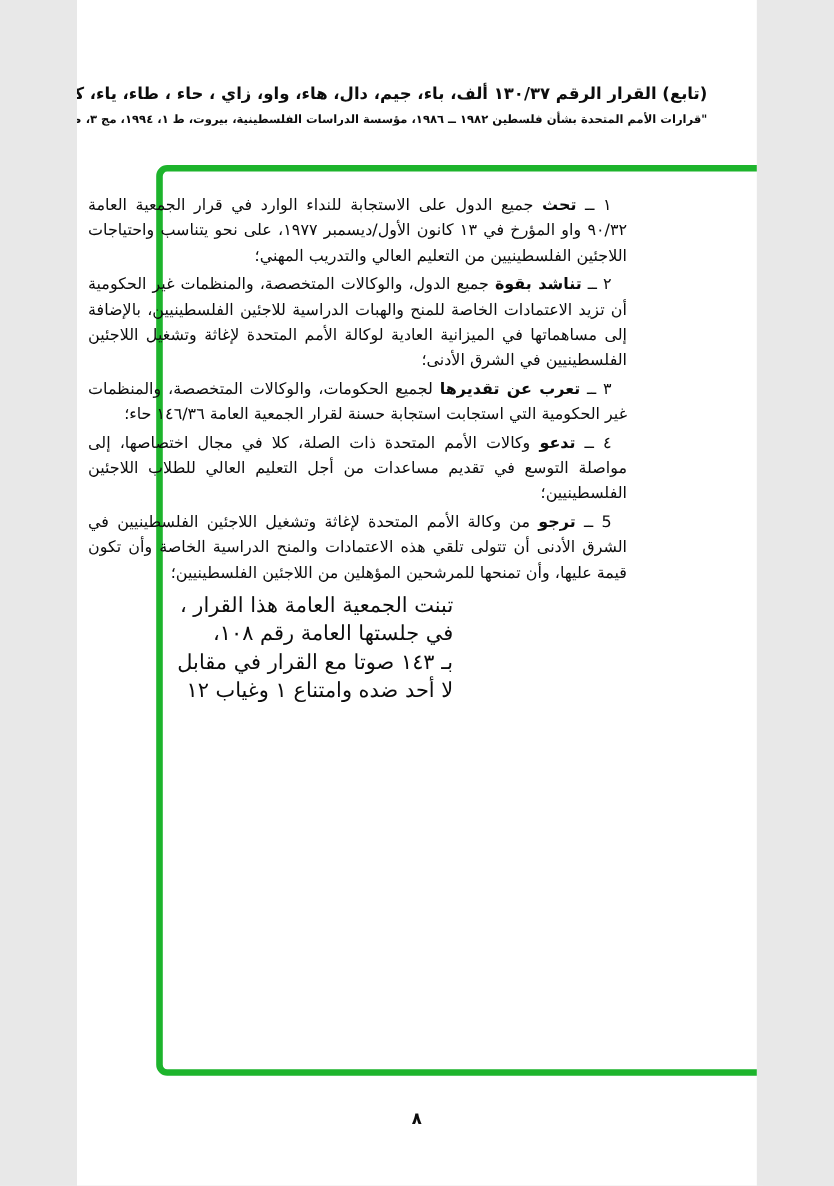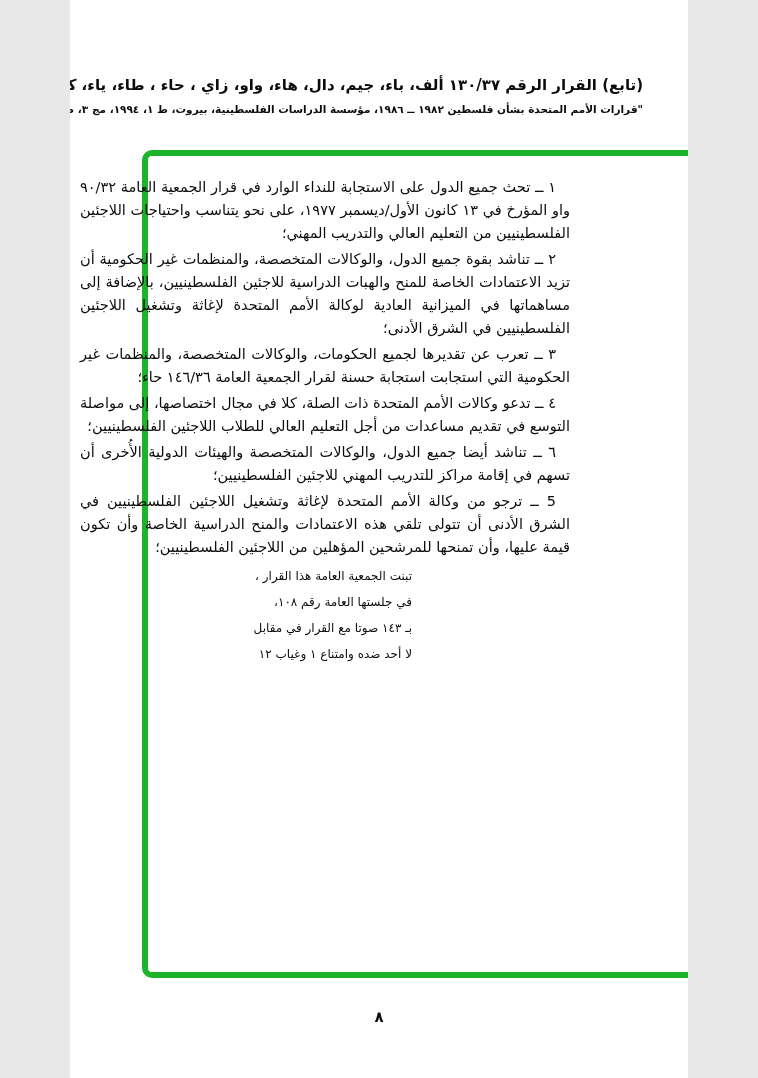--- a/index.html
+++ b/index.html
@@ -49,29 +49,29 @@
     width:490px;
     direction:rtl;
     text-align:justify;
     font-size:14.5px;
     line-height:23px;
   }
   .para{
     margin:0 0 3px 0;
     text-indent:14px;       
   }
-  .para .lead{font-weight:normal;}
+  .para .lead{font-weight:bold;}
   .para .pnum{font-weight:normal;margin-top:28px;}
   
   .adoption{
     margin-top:4px;
     margin-right:158px;     
     direction:rtl;
     text-align:right;
-    font-size:12px;
+    font-size:19px;
     line-height:26px;
   }
   
   .page-number{
     position:absolute;
     left:0;right:0;
     top:1008px;
     text-align:center;
     font-size:15px;
     font-weight:bold;
@@ -110,25 +110,20 @@
     <span class="body"> لجميع الحكومات، والوكالات المتخصصة، والمنظمات غير الحكومية التي استجابت استجابة حسنة لقرار الجمعية العامة ١٤٦/٣٦ حاء؛</span>
   </p>
 
   <p class="para">
     <span class="pnum">٤ ــ </span>
     <span class="lead">تدعو</span>
     <span class="body"> وكالات الأمم المتحدة ذات الصلة، كلا في مجال اختصاصها، إلى مواصلة التوسع في تقديم مساعدات من أجل التعليم العالي للطلاب اللاجئين الفلسطينيين؛</span>
   </p>
 
 
-  <p class="para">
-    <span class="pnum">٦ ــ </span>
-    <span class="lead">تناشد أيضا</span>
-    <span class="body"> جميع الدول، والوكالات المتخصصة والهيئات الدولية الأُخرى أن تسهم في إقامة مراكز للتدريب المهني للاجئين الفلسطينيين؛</span>
-  </p>
 
   <p class="para">
     <span class="pnum">5 ــ </span>
     <span class="lead">ترجو</span>
     <span class="body"> من وكالة الأمم المتحدة لإغاثة وتشغيل اللاجئين الفلسطينيين في الشرق الأدنى أن تتولى تلقي هذه الاعتمادات والمنح الدراسية الخاصة وأن تكون قيمة عليها، وأن تمنحها للمرشحين المؤهلين من اللاجئين الفلسطينيين؛</span>
   </p>
 
 </div>
     <div class="adoption" id="adoption">
   <div>تبنت الجمعية العامة هذا القرار ،</div>

